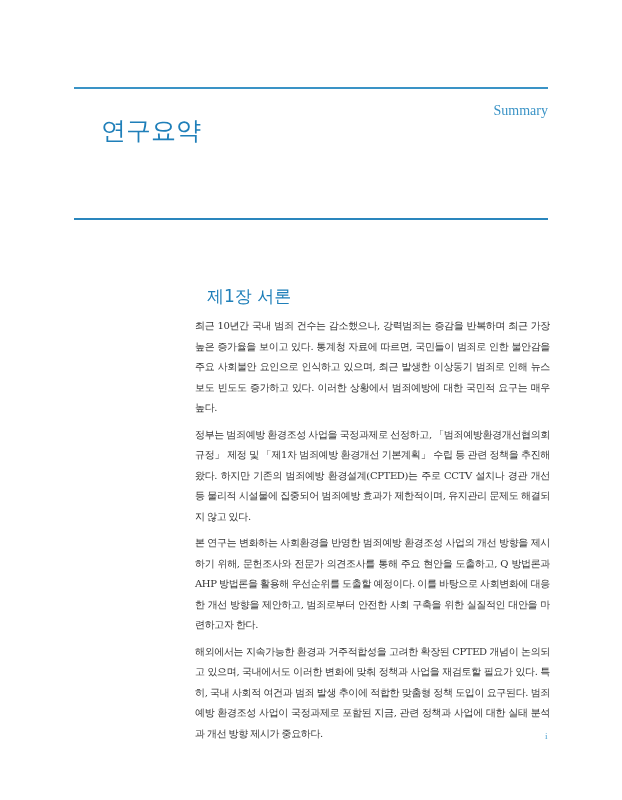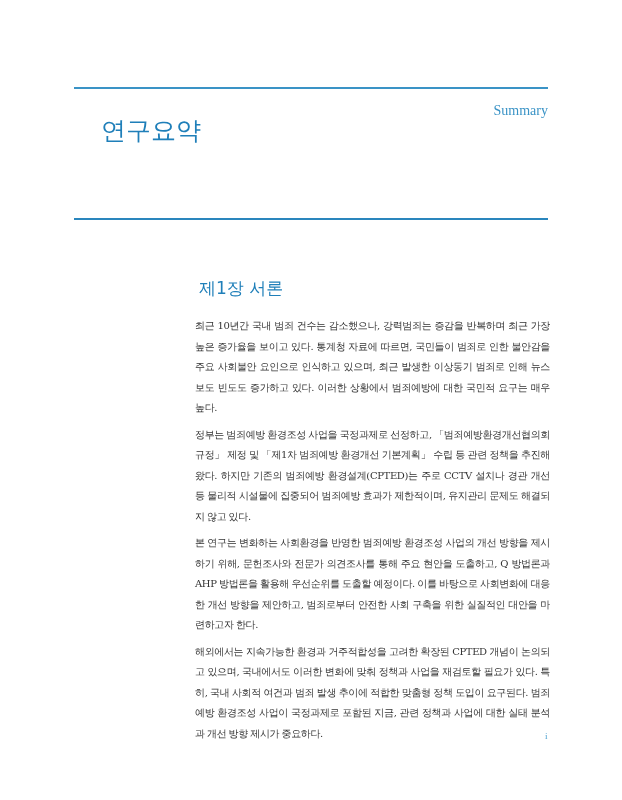--- a/index.html
+++ b/index.html
@@ -52,21 +52,21 @@
       color: #3a93c6;
     }
     .chapter-title {
       position: absolute;
       left: 195px;
       top: 276px;
       font-family: "DejaVu Sans", "Liberation Sans", sans-serif;
       font-size: 17px;
       font-weight: normal;
       color: #1f7fb9;
-      margin: 4px;
+      margin: 12px;
       line-height: 1;
     }
     .body-text {
       position: absolute;
       left: 195px;
       top: 316px;
       width: 355px;
     }
     .body-text p {
       margin: 0 0 6px 0;

